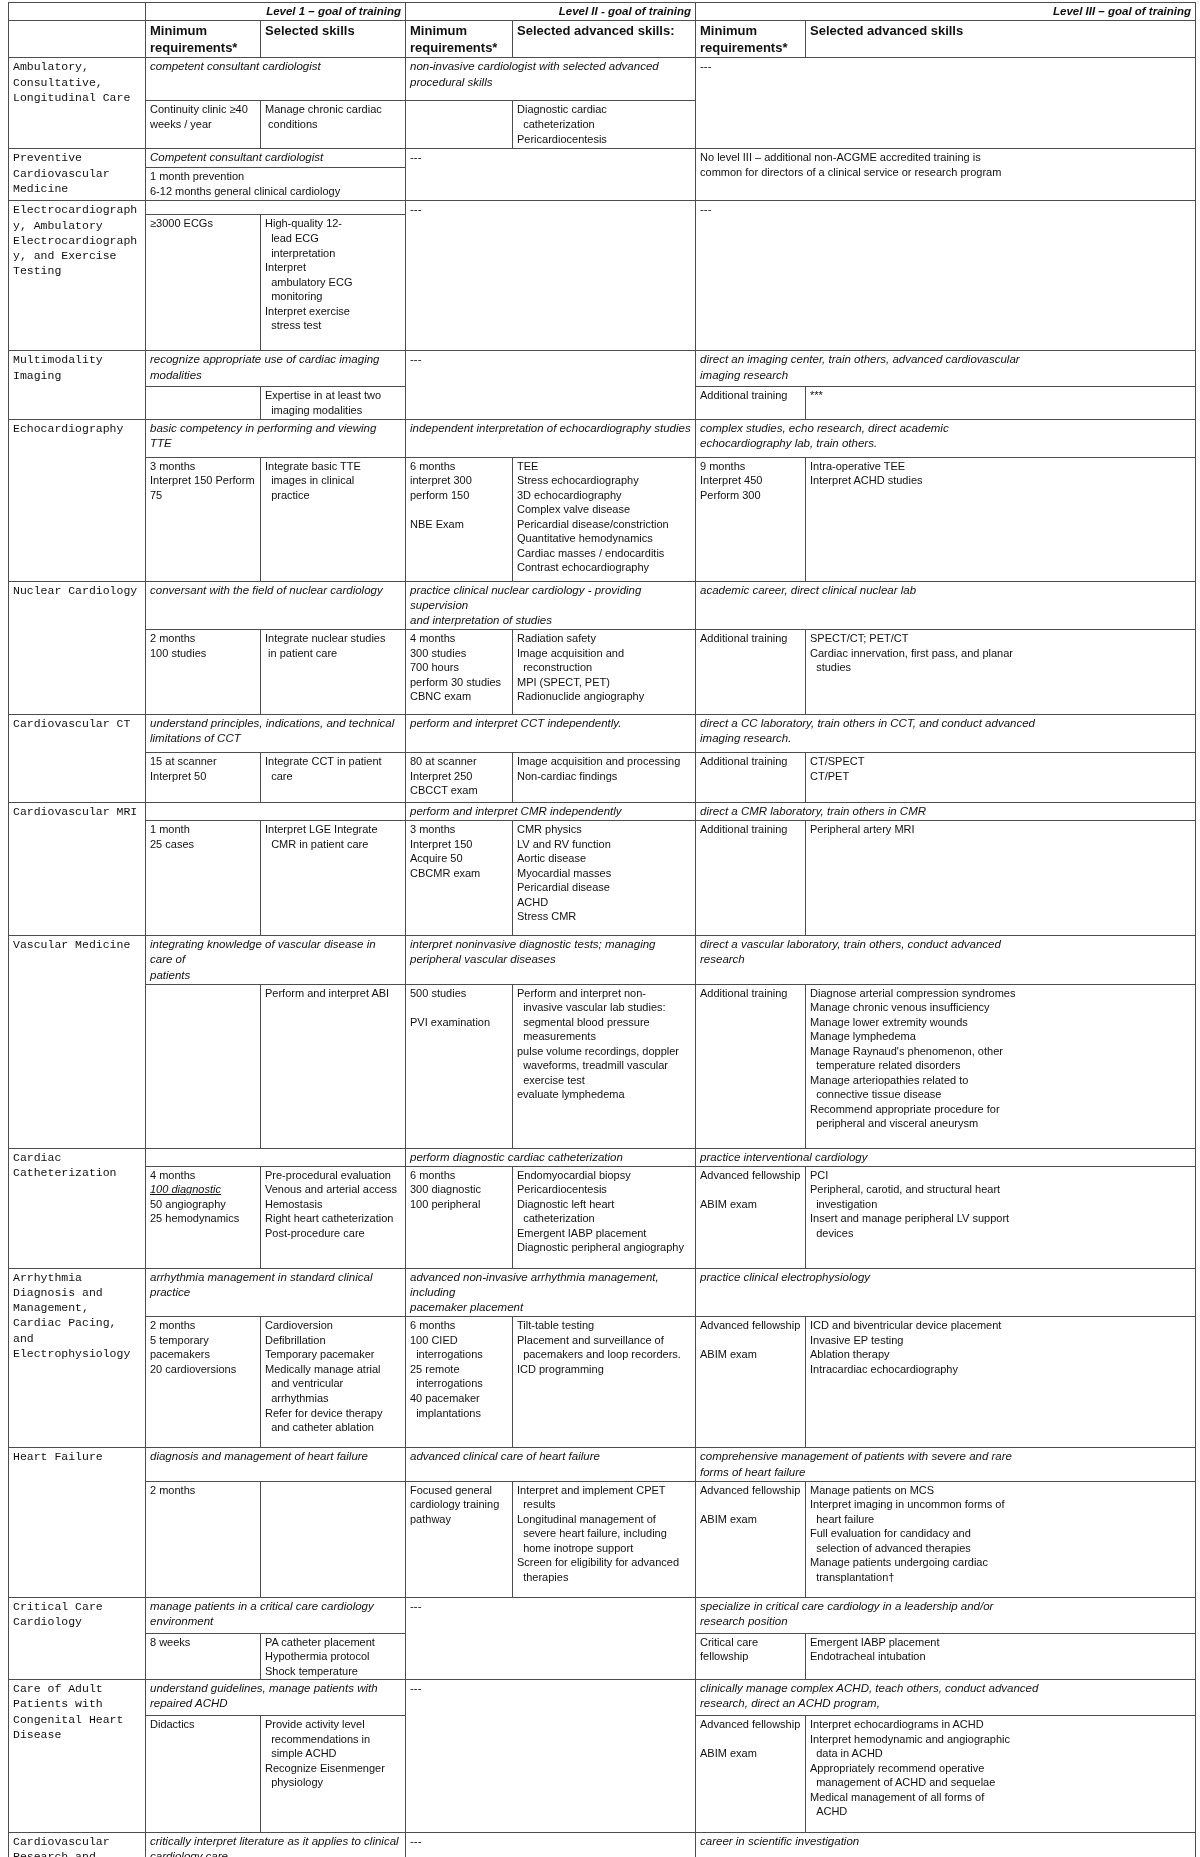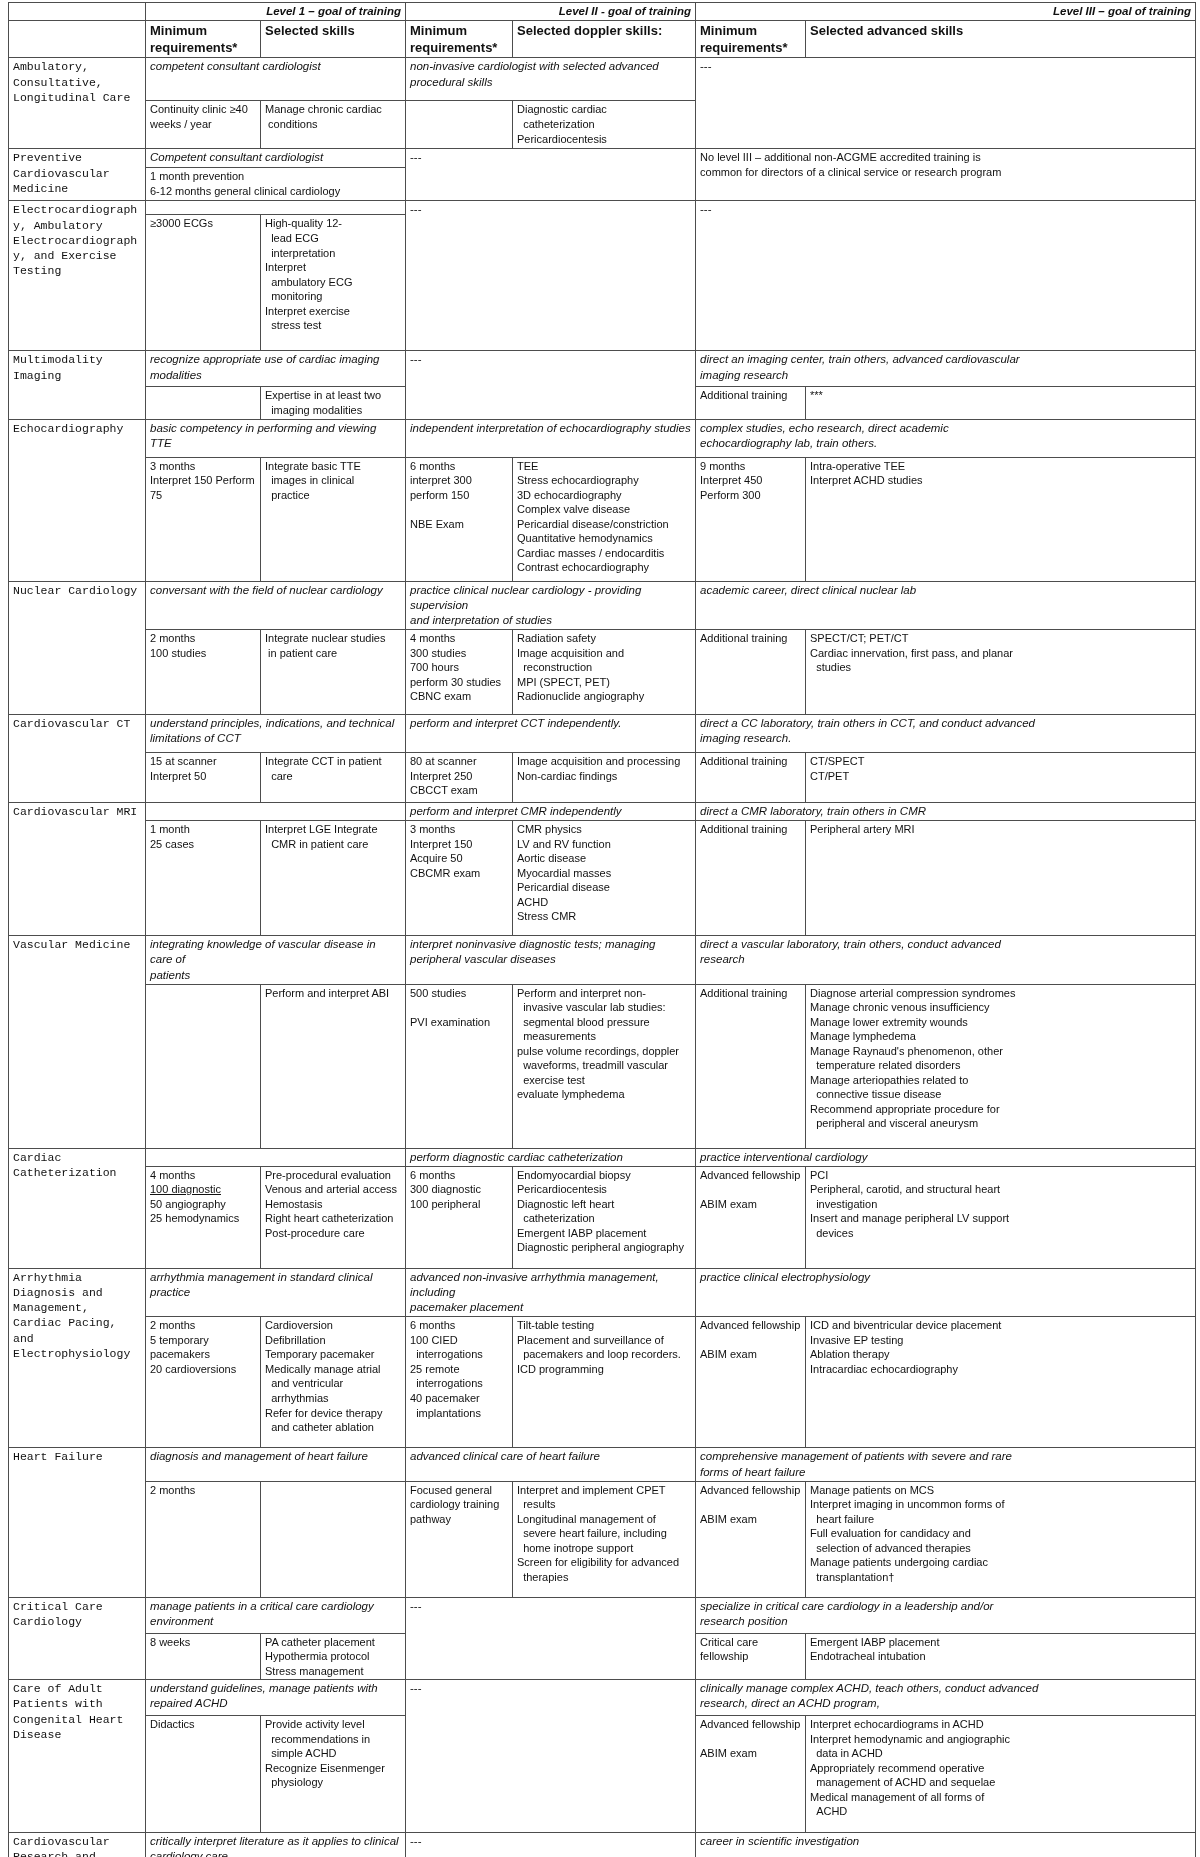--- a/index.html
+++ b/index.html
@@ -6,21 +6,21 @@
   body{width:1200px;height:1857px;overflow:hidden;font-family:"Liberation Sans",sans-serif;color:#111;}
   .tbl-wrap{padding:2px 5px 0 8px;}
   table{border-collapse:collapse;table-layout:fixed;width:1187px;}
   td{border:1px solid #4d4d4d;vertical-align:top;padding:1px 4px 1px 4px;
      font-size:11px;line-height:1.32;white-space:pre-wrap;word-wrap:break-word;}
   td.rowlabel{font-size:11.5px;font-family:Liberation Mono, monospace;}
   td.lvlhdr{font-weight:bold;font-style:italic;font-size:11.5px;text-align:right;}
   td.subhdr{font-weight:bold;font-size:13px;}
   td.goal{font-style:italic;font-size:11.5px;margin-top:22px;}
   td.dash{font-size:11.5px;}
-  .u{text-decoration:underline;}
+  .u{text-decoration:underline;font-style:italic;}
 </style>
 </head>
 <body>
 
 <div class="tbl-wrap">
 <table>
   <colgroup>
     <col style="width:137px">
         <col style="width:115px">
         <col style="width:145px">
@@ -35,21 +35,21 @@
     <td class="rowlabel"></td>
     <td colspan="2" class="lvlhdr">Level 1 – goal of training</td>
     <td colspan="2" class="lvlhdr">Level II - goal of training</td>
     <td colspan="2" class="lvlhdr">Level III – goal of training</td>
   </tr>
   <tr style="height:34px">
     <td></td>
     <td class="subhdr">Minimum requirements*</td>
     <td class="subhdr">Selected skills</td>
     <td class="subhdr">Minimum requirements*</td>
-    <td class="subhdr">Selected doppler skills:</td>
+    <td class="subhdr">Selected advanced skills:</td>
     <td class="subhdr">Minimum requirements*</td>
     <td class="subhdr">Selected advanced skills</td>
   </tr>
 
   <tr style="height:43px">
     <td rowspan="2" class="rowlabel">Ambulatory, Consultative, Longitudinal Care</td>
     <td colspan="2" class="goal">competent consultant cardiologist</td>
     <td colspan="2" class="goal">non-invasive cardiologist with selected advanced
 procedural skills</td>
     <td colspan="2" rowspan="2" class="dash">---</td>
@@ -371,21 +371,21 @@
     <td colspan="2" class="goal">manage patients in a critical care cardiology
 environment</td>
     <td colspan="2" rowspan="2" class="dash">---</td>
     <td colspan="2" class="goal">specialize in critical care cardiology in a leadership and/or
 research position</td>
   </tr>
   <tr style="height:46px">
     <td>8 weeks</td>
     <td>PA catheter placement
 Hypothermia protocol
-Stress management</td>
+Shock temperature</td>
     <td>Critical care
 fellowship</td>
     <td>Emergent IABP placement
 Endotracheal intubation</td>
   </tr>
 
   <tr style="height:36px">
     <td rowspan="2" class="rowlabel">Care of Adult Patients with Congenital Heart Disease</td>
     <td colspan="2" class="goal">understand guidelines, manage patients with
 repaired ACHD</td>

